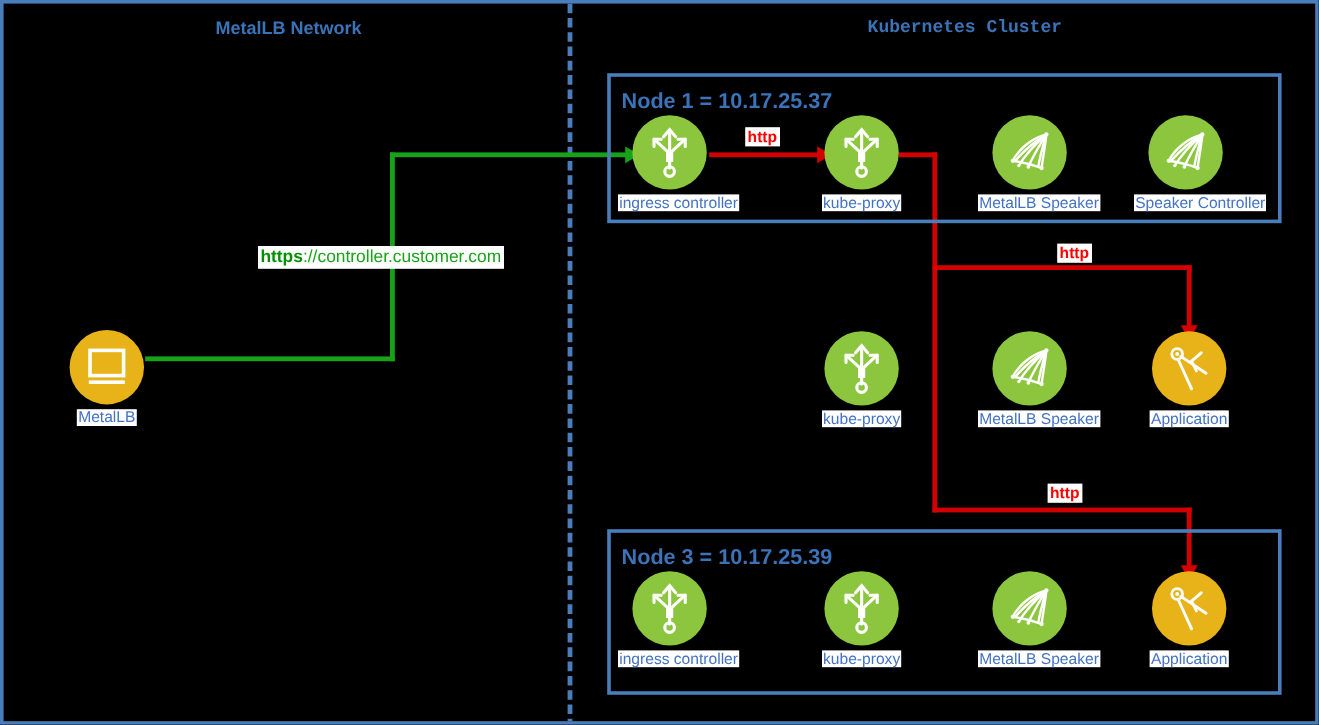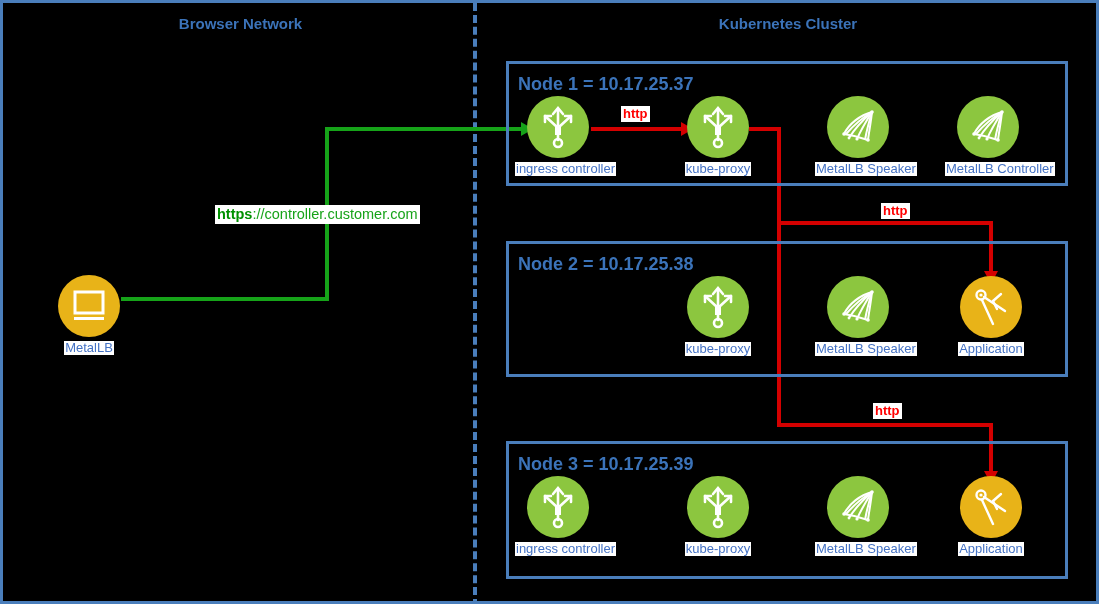--- a/index.html
+++ b/index.html
@@ -21,21 +21,21 @@
   
   .section-title {
     position: absolute;
     font-size: 15px;
     font-weight: bold;
     color: #3b73b9;
     white-space: nowrap;
     text-align: center;
   }
   #title-external { left: 120px; top: 12px; width: 235px; }
-  #title-cluster  { left: 645px; top: 12px; width: 280px; }
+  #title-cluster  { left: 661px; top: 12px; width: 280px; font-family: Liberation Mono, monospace; }
 
   
   #divider {
     position: absolute;
     left: 470px;
     top: 0px;
     width: 0px;
     height: 604px;
     border-left: 4px dashed #4a7ebb;
   }
@@ -142,21 +142,21 @@
     border-left: 7px solid transparent;
     border-right: 7px solid transparent;
     border-top: 13px solid #d40000;
   }
 </style>
 </head>
 <body>
 
 <div id="canvas">
 
-  <div class="section-title" id="title-external">Browser Network</div>
+  <div class="section-title" id="title-external">MetalLB Network</div>
   <div class="section-title" id="title-cluster">Kubernetes Cluster</div>
 
   <div id="divider"></div>
 
   <div class="line green-l" style="left:118px; top:294px; width:208px; height:4px;"></div>
 
   <div class="line green-l" style="left:322px; top:124px; width:4px; height:174px;"></div>
 
   <div class="line green-l" style="left:322px; top:124px; width:197px; height:4px;"></div>
   <div class="arrowhead arrow-right-green" style="left:518px; top:119px;"></div>
@@ -259,26 +259,23 @@
           <path d="M45 16 C38 27 33 36 30 43"></path>
           <path d="M45 16 C41 29 39 38 38 44"></path>
         </g>
         <circle cx="17" cy="38" r="1.8" fill="#ffffff"></circle>
         <circle cx="45" cy="16" r="1.8" fill="#ffffff"></circle>
         <circle cx="41" cy="44" r="1.8" fill="#ffffff"></circle>
         <circle cx="30" cy="43" r="1.6" fill="#ffffff"></circle>
         <circle cx="22" cy="42" r="1.4" fill="#ffffff"></circle>
       </svg>
     </div>
-    <span class="comp-label">MetalLB Controller</span>
-  </div>
-
-  <div class="node-box" id="node-box-2">
-    <div class="node-title">Node 2 = 10.17.25.38</div>
-  </div>
+    <span class="comp-label">Speaker Controller</span>
+  </div>
+
   <div class="comp" style="left:672px; top:273px;">
     <div class="circle green">
       <svg viewBox="0 0 62 62">
         <g fill="none" stroke="#ffffff" stroke-width="2.6" stroke-linecap="round">
           <path d="M31 15 L31 34"></path>
           <path d="M18 26 L18 20 M18 20 L24 20"></path>
           <path d="M18 20 L30 31"></path>
           <path d="M44 26 L44 20 M44 20 L38 20"></path>
           <path d="M44 20 L32 31"></path>
           <path d="M26 18 L31 12 L36 18"></path>

